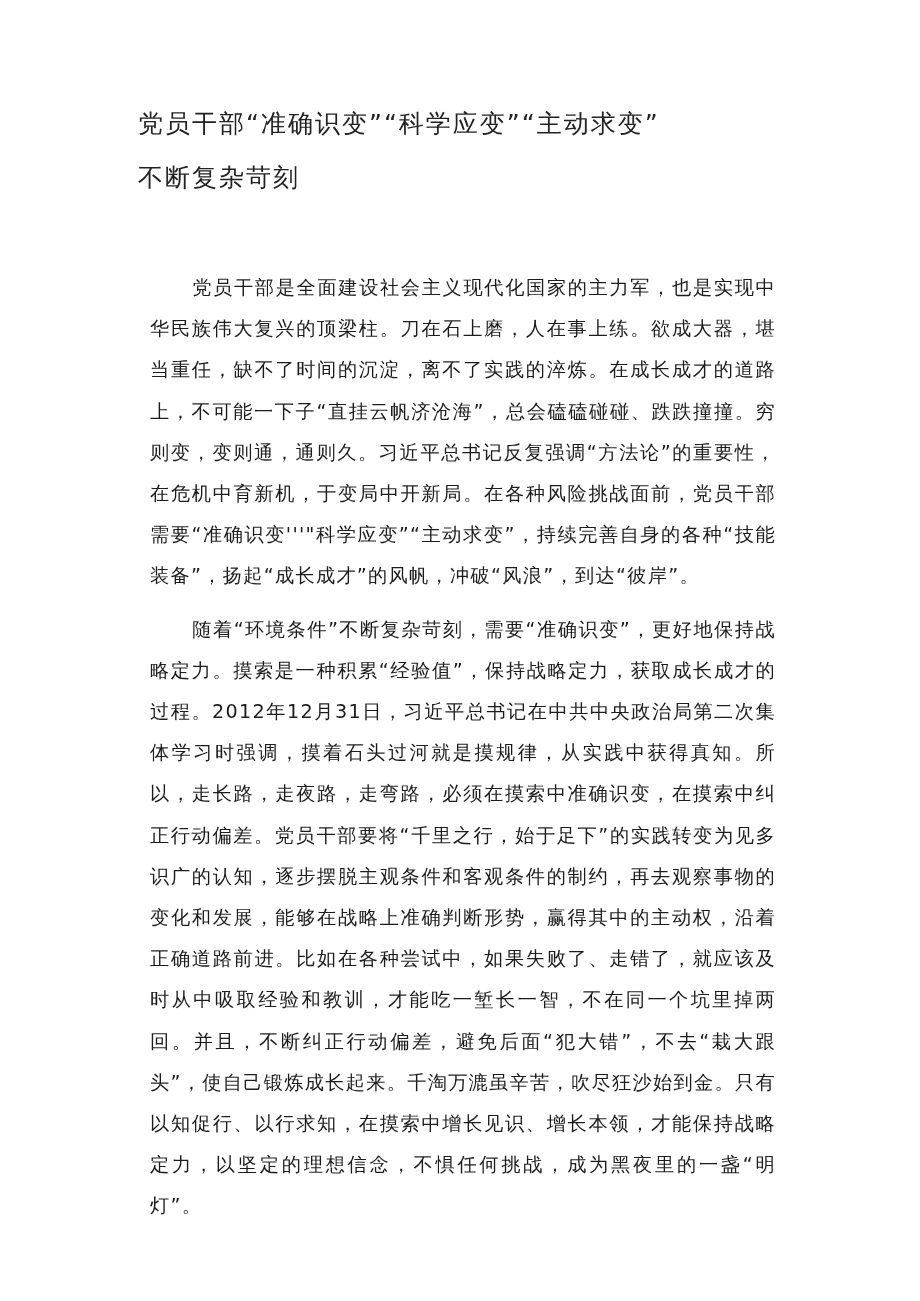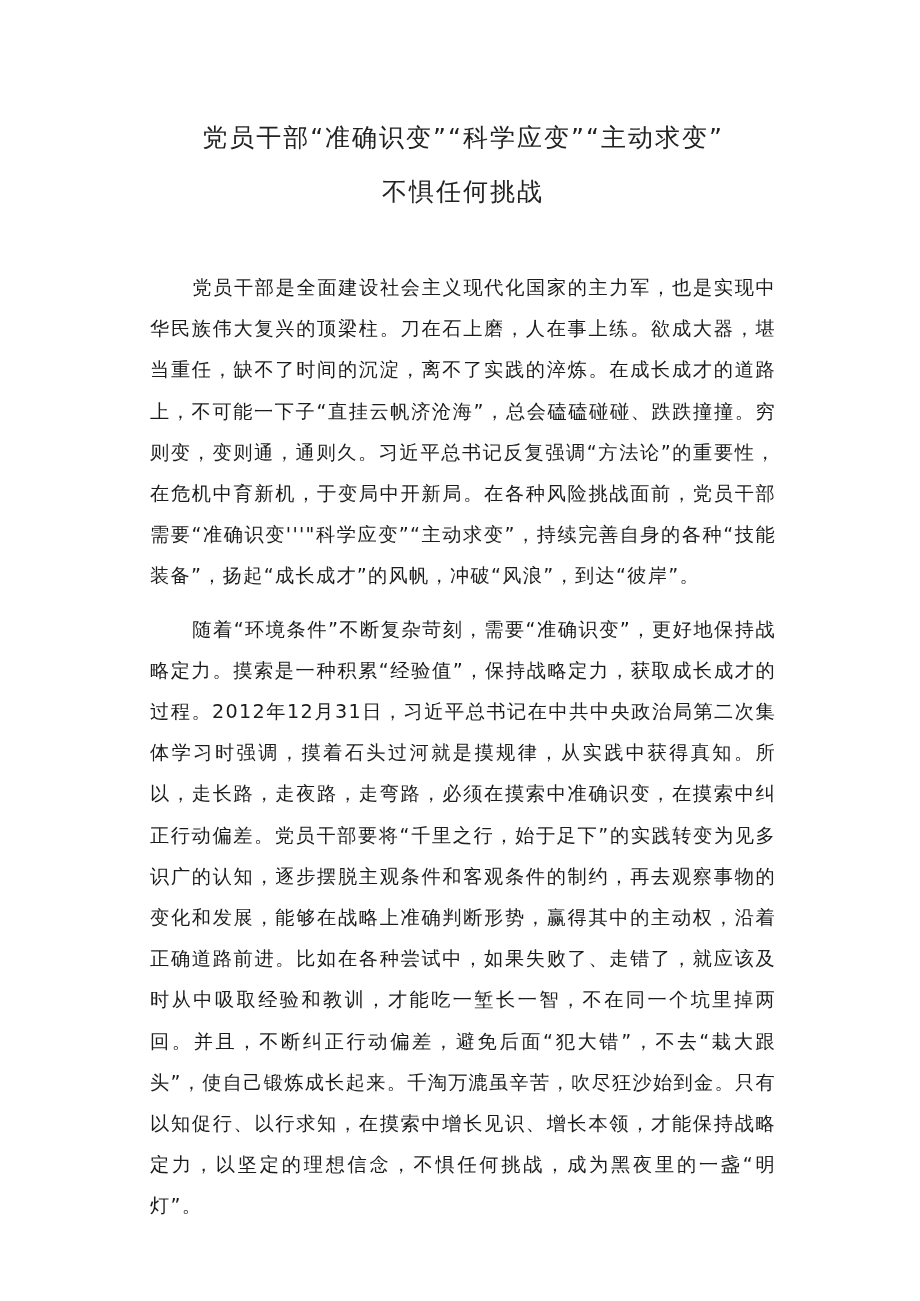--- a/index.html
+++ b/index.html
@@ -18,22 +18,21 @@
     .page {
       position: absolute;
       left: 138px;
       top: 0;
       width: 650px;
     }
     .title-block {
       position: absolute;
       left: 0;
       width: 650px;
-      top: 118px;
-      text-align: center;
+      top: 104px;
     }
     .title-line {
       font-size: 25px;
       line-height: 40px;
       height: 40px;
       letter-spacing: 2px;
       color: #222;
       white-space: nowrap;
       font-weight: 400;
     }
@@ -57,20 +56,20 @@
       color: #1c1c1c;
       word-break: break-all;
     }
   </style>
 </head>
 <body>
 
 <div class="page">
   <div class="title-block">
     <div class="title-line">党员干部“准确识变”“科学应变”“主动求变”</div>
-    <div class="title-line second">不惧任何挑战</div>
+    <div class="title-line second">不断复杂苛刻</div>
   </div>
 
   <div class="body-block">
     <p class="para">党员干部是全面建设社会主义现代化国家的主力军，也是实现中华民族伟大复兴的顶梁柱。刀在石上磨，人在事上练。欲成大器，堪当重任，缺不了时间的沉淀，离不了实践的淬炼。在成长成才的道路上，不可能一下子“直挂云帆济沧海”，总会磕磕碰碰、跌跌撞撞。穷则变，变则通，通则久。习近平总书记反复强调“方法论”的重要性，在危机中育新机，于变局中开新局。在各种风险挑战面前，党员干部需要“准确识变'''"科学应变”“主动求变”，持续完善自身的各种“技能装备”，扬起“成长成才”的风帆，冲破“风浪”，到达“彼岸”。</p>
     <p class="para">随着“环境条件”不断复杂苛刻，需要“准确识变”，更好地保持战略定力。摸索是一种积累“经验值”，保持战略定力，获取成长成才的过程。2012年12月31日，习近平总书记在中共中央政治局第二次集体学习时强调，摸着石头过河就是摸规律，从实践中获得真知。所以，走长路，走夜路，走弯路，必须在摸索中准确识变，在摸索中纠正行动偏差。党员干部要将“千里之行，始于足下”的实践转变为见多识广的认知，逐步摆脱主观条件和客观条件的制约，再去观察事物的变化和发展，能够在战略上准确判断形势，赢得其中的主动权，沿着正确道路前进。比如在各种尝试中，如果失败了、走错了，就应该及时从中吸取经验和教训，才能吃一堑长一智，不在同一个坑里掉两回。并且，不断纠正行动偏差，避免后面“犯大错”，不去“栽大跟头”，使自己锻炼成长起来。千淘万漉虽辛苦，吹尽狂沙始到金。只有以知促行、以行求知，在摸索中增长见识、增长本领，才能保持战略定力，以坚定的理想信念，不惧任何挑战，成为黑夜里的一盏“明灯”。</p>
   </div>
 </div>
 
 </body></html>

